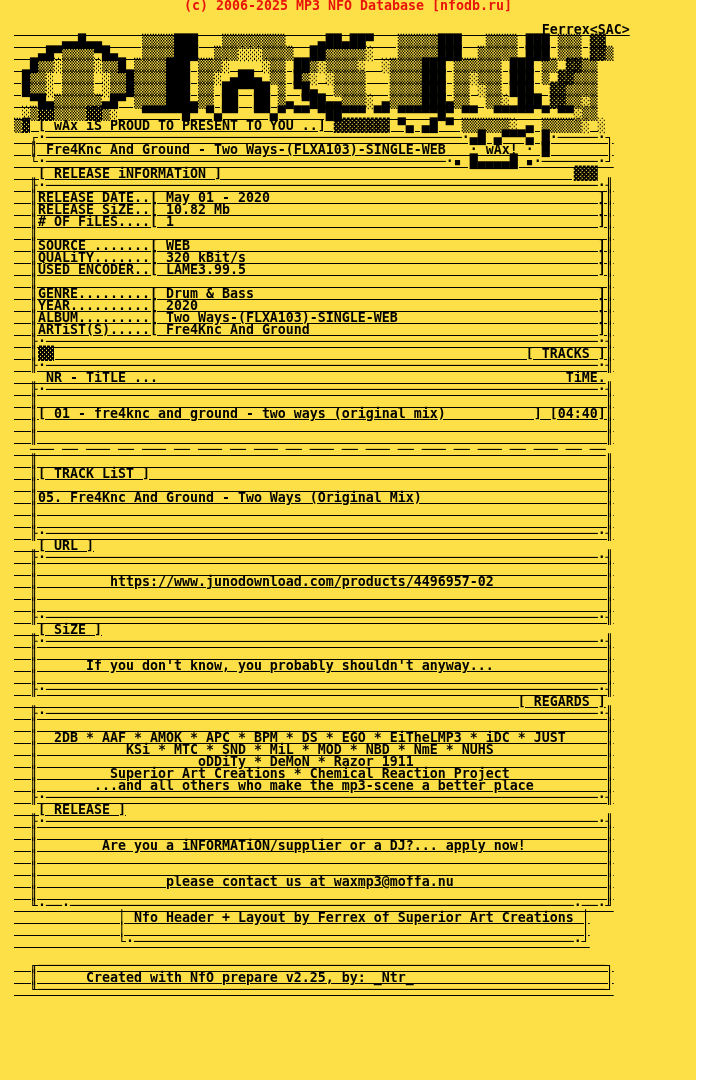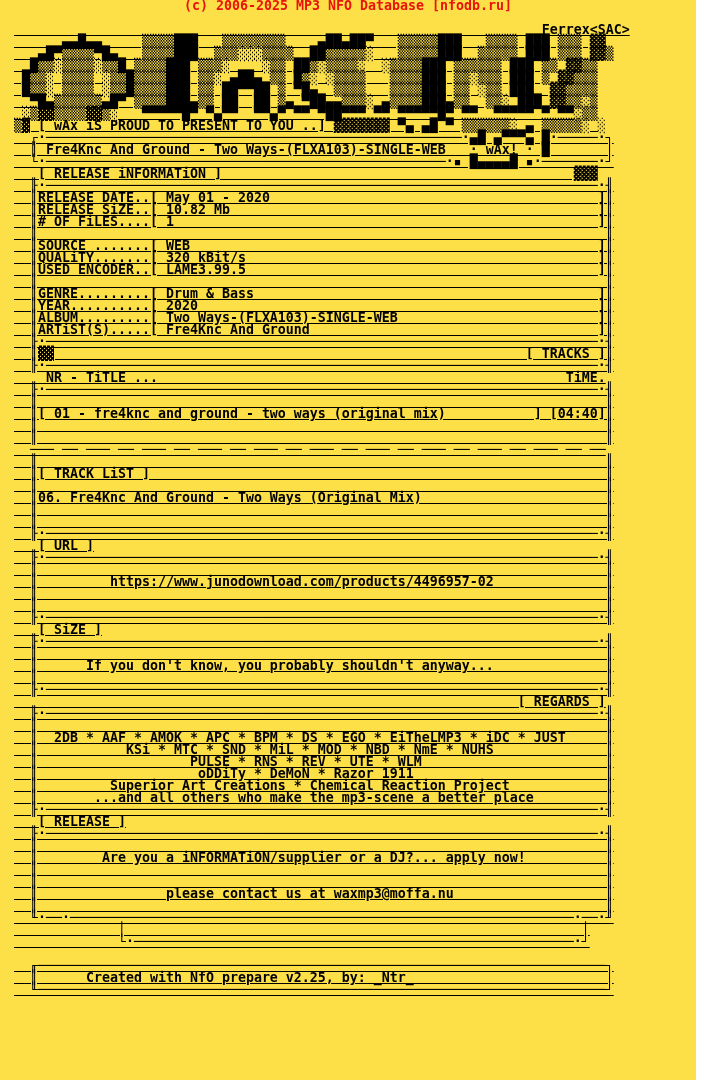--- a/index.html
+++ b/index.html
@@ -65,21 +65,21 @@
       <div class="ln">    NR - TiTLE ...                                                   TiME.</div>
       <div class="ln">  ╟·─────────────────────────────────────────────────────────────────────·╢</div>
       <div class="ln">  ║                                                                       ║</div>
       <div class="ln">  ║[ 01 - fre4knc and ground - two ways (original mix)           ] [04:40]║</div>
       <div class="ln">  ║                                                                       ║</div>
       <div class="ln">  ║                                                                       ║</div>
       <div class="ln">  ─── ── ─── ── ─── ── ─── ── ─── ── ─── ── ─── ── ─── ── ─── ── ─── ── ──</div>
       <div class="ln">  ║                                                                       ║</div>
       <div class="ln">  ║[ TRACK LiST ]                                                         ║</div>
       <div class="ln">  ║                                                                       ║</div>
-      <div class="ln">  ║06. Fre4Knc And Ground - Two Ways (Original Mix)                       ║</div>
+      <div class="ln">  ║05. Fre4Knc And Ground - Two Ways (Original Mix)                       ║</div>
       <div class="ln">  ║                                                                       ║</div>
       <div class="ln">  ║                                                                       ║</div>
       <div class="ln">  ╟·─────────────────────────────────────────────────────────────────────·╢</div>
       <div class="ln">   [ URL ]</div>
       <div class="ln">  ╟·─────────────────────────────────────────────────────────────────────·╢</div>
       <div class="ln">  ║                                                                       ║</div>
       <div class="ln">  ║         https://www.junodownload.com/products/4496957-02              ║</div>
       <div class="ln">  ║                                                                       ║</div>
       <div class="ln">  ║                                                                       ║</div>
       <div class="ln">  ╟·─────────────────────────────────────────────────────────────────────·╢</div>
@@ -87,34 +87,34 @@
       <div class="ln">  ╟·─────────────────────────────────────────────────────────────────────·╢</div>
       <div class="ln">  ║                                                                       ║</div>
       <div class="ln">  ║      If you don't know, you probably shouldn't anyway...              ║</div>
       <div class="ln">  ║                                                                       ║</div>
       <div class="ln">  ╟·─────────────────────────────────────────────────────────────────────·╢</div>
       <div class="ln">                                                               [ REGARDS ]</div>
       <div class="ln">  ╟·─────────────────────────────────────────────────────────────────────·╢</div>
       <div class="ln">  ║                                                                       ║</div>
       <div class="ln">  ║  2DB * AAF * AMOK * APC * BPM * DS * EGO * EiTheLMP3 * iDC * JUST     ║</div>
       <div class="ln">  ║           KSi * MTC * SND * MiL * MOD * NBD * NmE * NUHS              ║</div>
-      <div class="ln">  ║                   PULSE * RNS * REV * UTE * WLM                       ║</div>
       <div class="ln">  ║                    oDDiTy * DeMoN * Razor 1911                        ║</div>
       <div class="ln">  ║         Superior Art Creations * Chemical Reaction Project            ║</div>
       <div class="ln">  ║       ...and all others who make the mp3-scene a better place         ║</div>
       <div class="ln">  ╟·─────────────────────────────────────────────────────────────────────·╢</div>
       <div class="ln">   [ RELEASE ]</div>
       <div class="ln">  ╟·─────────────────────────────────────────────────────────────────────·╢</div>
       <div class="ln">  ║                                                                       ║</div>
       <div class="ln">  ║        Are you a iNFORMATiON/supplier or a DJ?... apply now!          ║</div>
       <div class="ln">  ║                                                                       ║</div>
       <div class="ln">  ║                                                                       ║</div>
       <div class="ln">  ║                please contact us at waxmp3@moffa.nu                   ║</div>
       <div class="ln">  ║                                                                       ║</div>
       <div class="ln">  ╙·──·───────────────────────────────────────────────────────────────·──·╜</div>
+      <div class="ln">             │ Nfo Header + Layout by Ferrex of Superior Art Creations │</div>
       <div class="ln">             │                                                         │</div>
       <div class="ln">             └·───────────────────────────────────────────────────────·┘</div>
       <div class="ln"></div>
       <div class="ln">  ╓───────────────────────────────────────────────────────────────────────┐</div>
       <div class="ln">  ║      Created with NfO prepare v2.25, by: _Ntr_                        │</div>
       <div class="ln">  ╙───────────────────────────────────────────────────────────────────────┘</div>
     </div>
 </div>
 
 </body></html>

